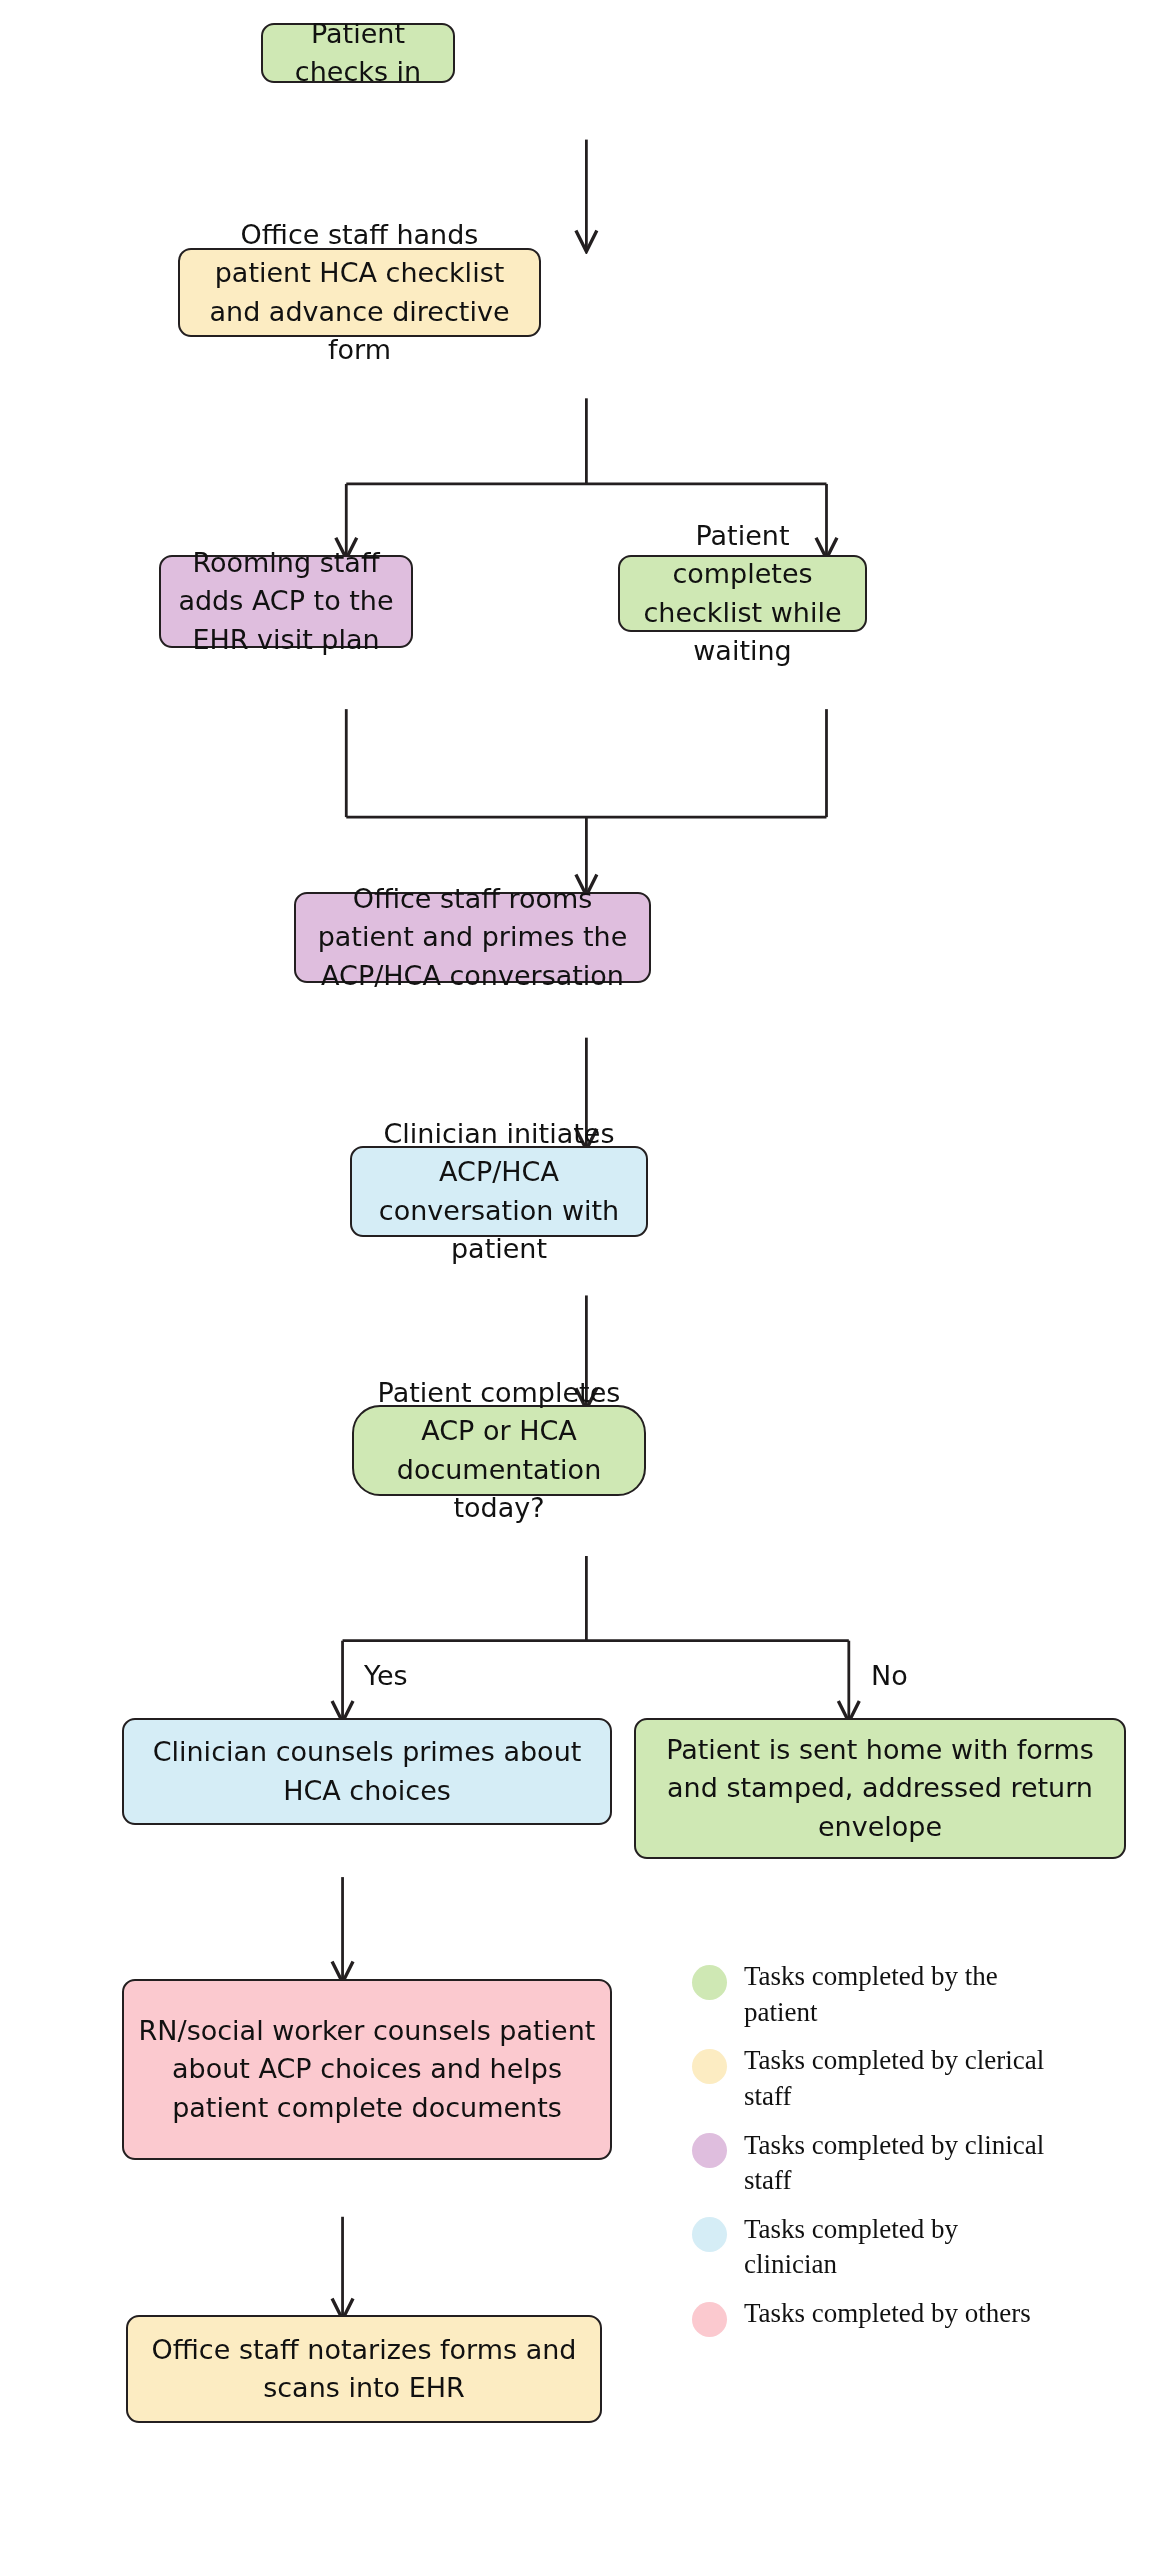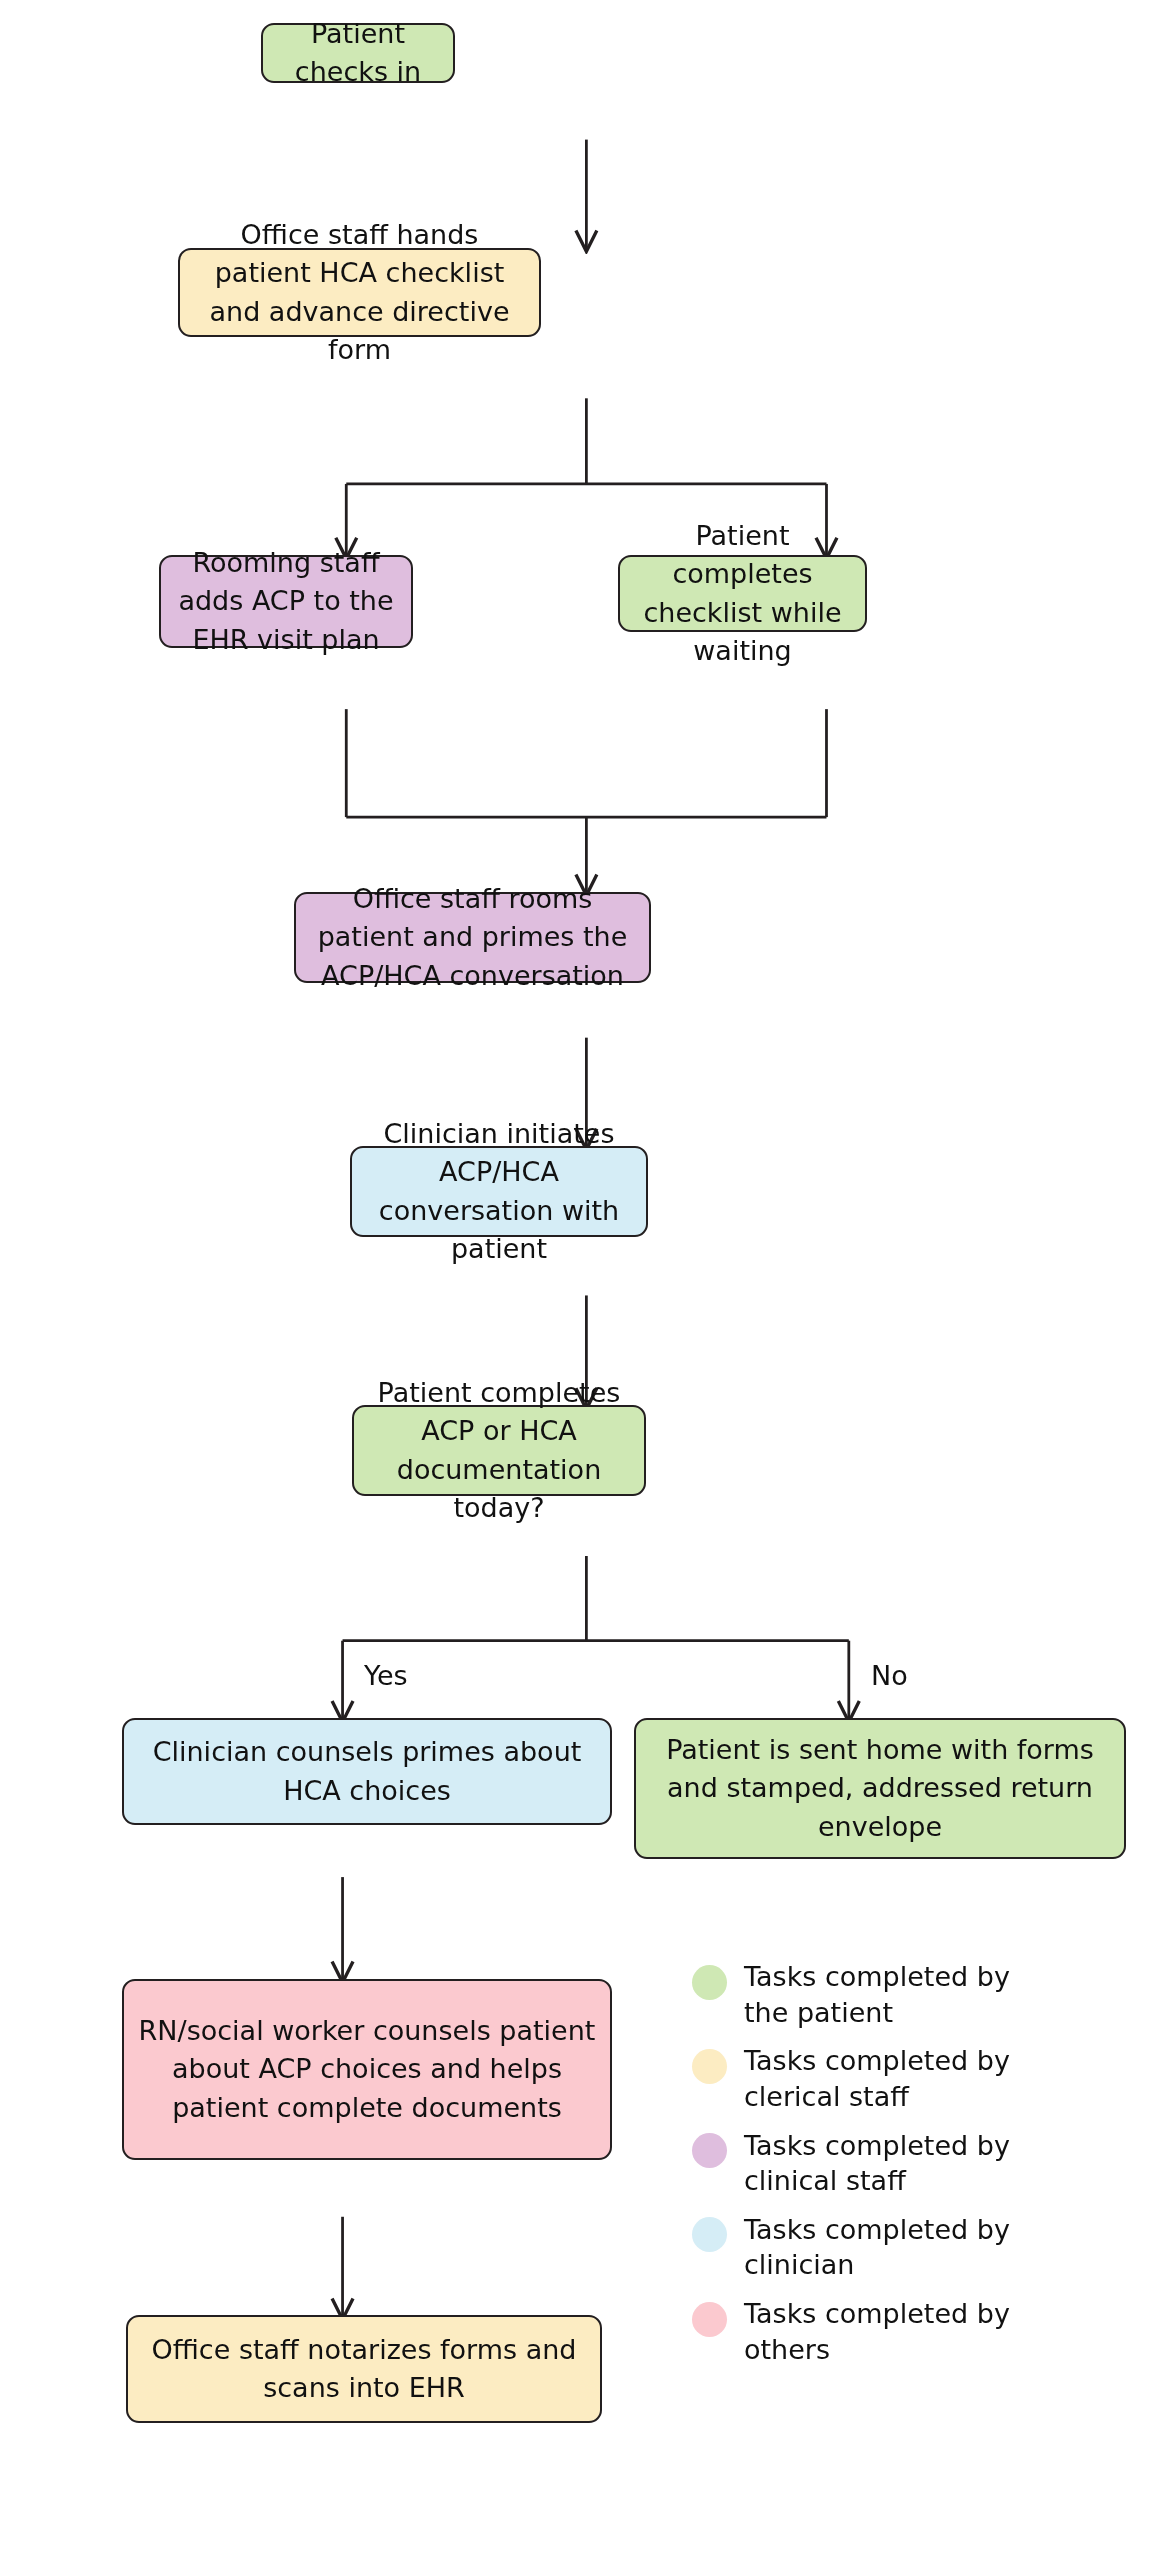--- a/index.html
+++ b/index.html
@@ -33,20 +33,21 @@
     color:#111111;
     z-index:4;
     white-space:nowrap;
   }
 
   #legend{
     position:absolute;
     left:692px;top:1959px;
     width:391px;
     z-index:3;
+    font-family:Liberation Serif, serif;
   }
   .legend-row{
     display:flex;align-items:flex-start;
     margin-bottom:13px;
   }
   .legend-swatch{
     width:35px;height:35px;border-radius:50%;
     flex:0 0 35px;margin-right:17px;margin-top:5.6px;
   }
   .legend-label{
@@ -111,21 +112,21 @@
   </div>
 
   <div class="node" style="left:270px;top:892px;width:357px;height:91px;background:#dfbede;">
     <span>Office staff rooms patient and primes the ACP/HCA conversation</span>
   </div>
 
   <div class="node" style="left:326px;top:1146px;width:298px;height:91px;background:#d5edf6;">
     <span>Clinician initiates ACP/HCA conversation with patient</span>
   </div>
 
-  <div class="node" style="left:328px;top:1405px;width:294px;height:91px;background:#cfe8b4;">
+  <div class="node" style="left:328px;top:1405px;width:294px;height:91px;background:#cfe8b4;border-radius:28px;">
     <span>Patient completes ACP or HCA documentation today?</span>
   </div>
 
   <div class="node" style="left:98px;top:1718px;width:490px;height:107px;background:#d5edf6;">
     <span>Clinician counsels primes about HCA choices</span>
   </div>
 
   <div class="node" style="left:610px;top:1718px;width:492px;height:141px;background:#cfe8b4;">
     <span>Patient is sent home with forms and stamped, addressed return envelope</span>
   </div>

